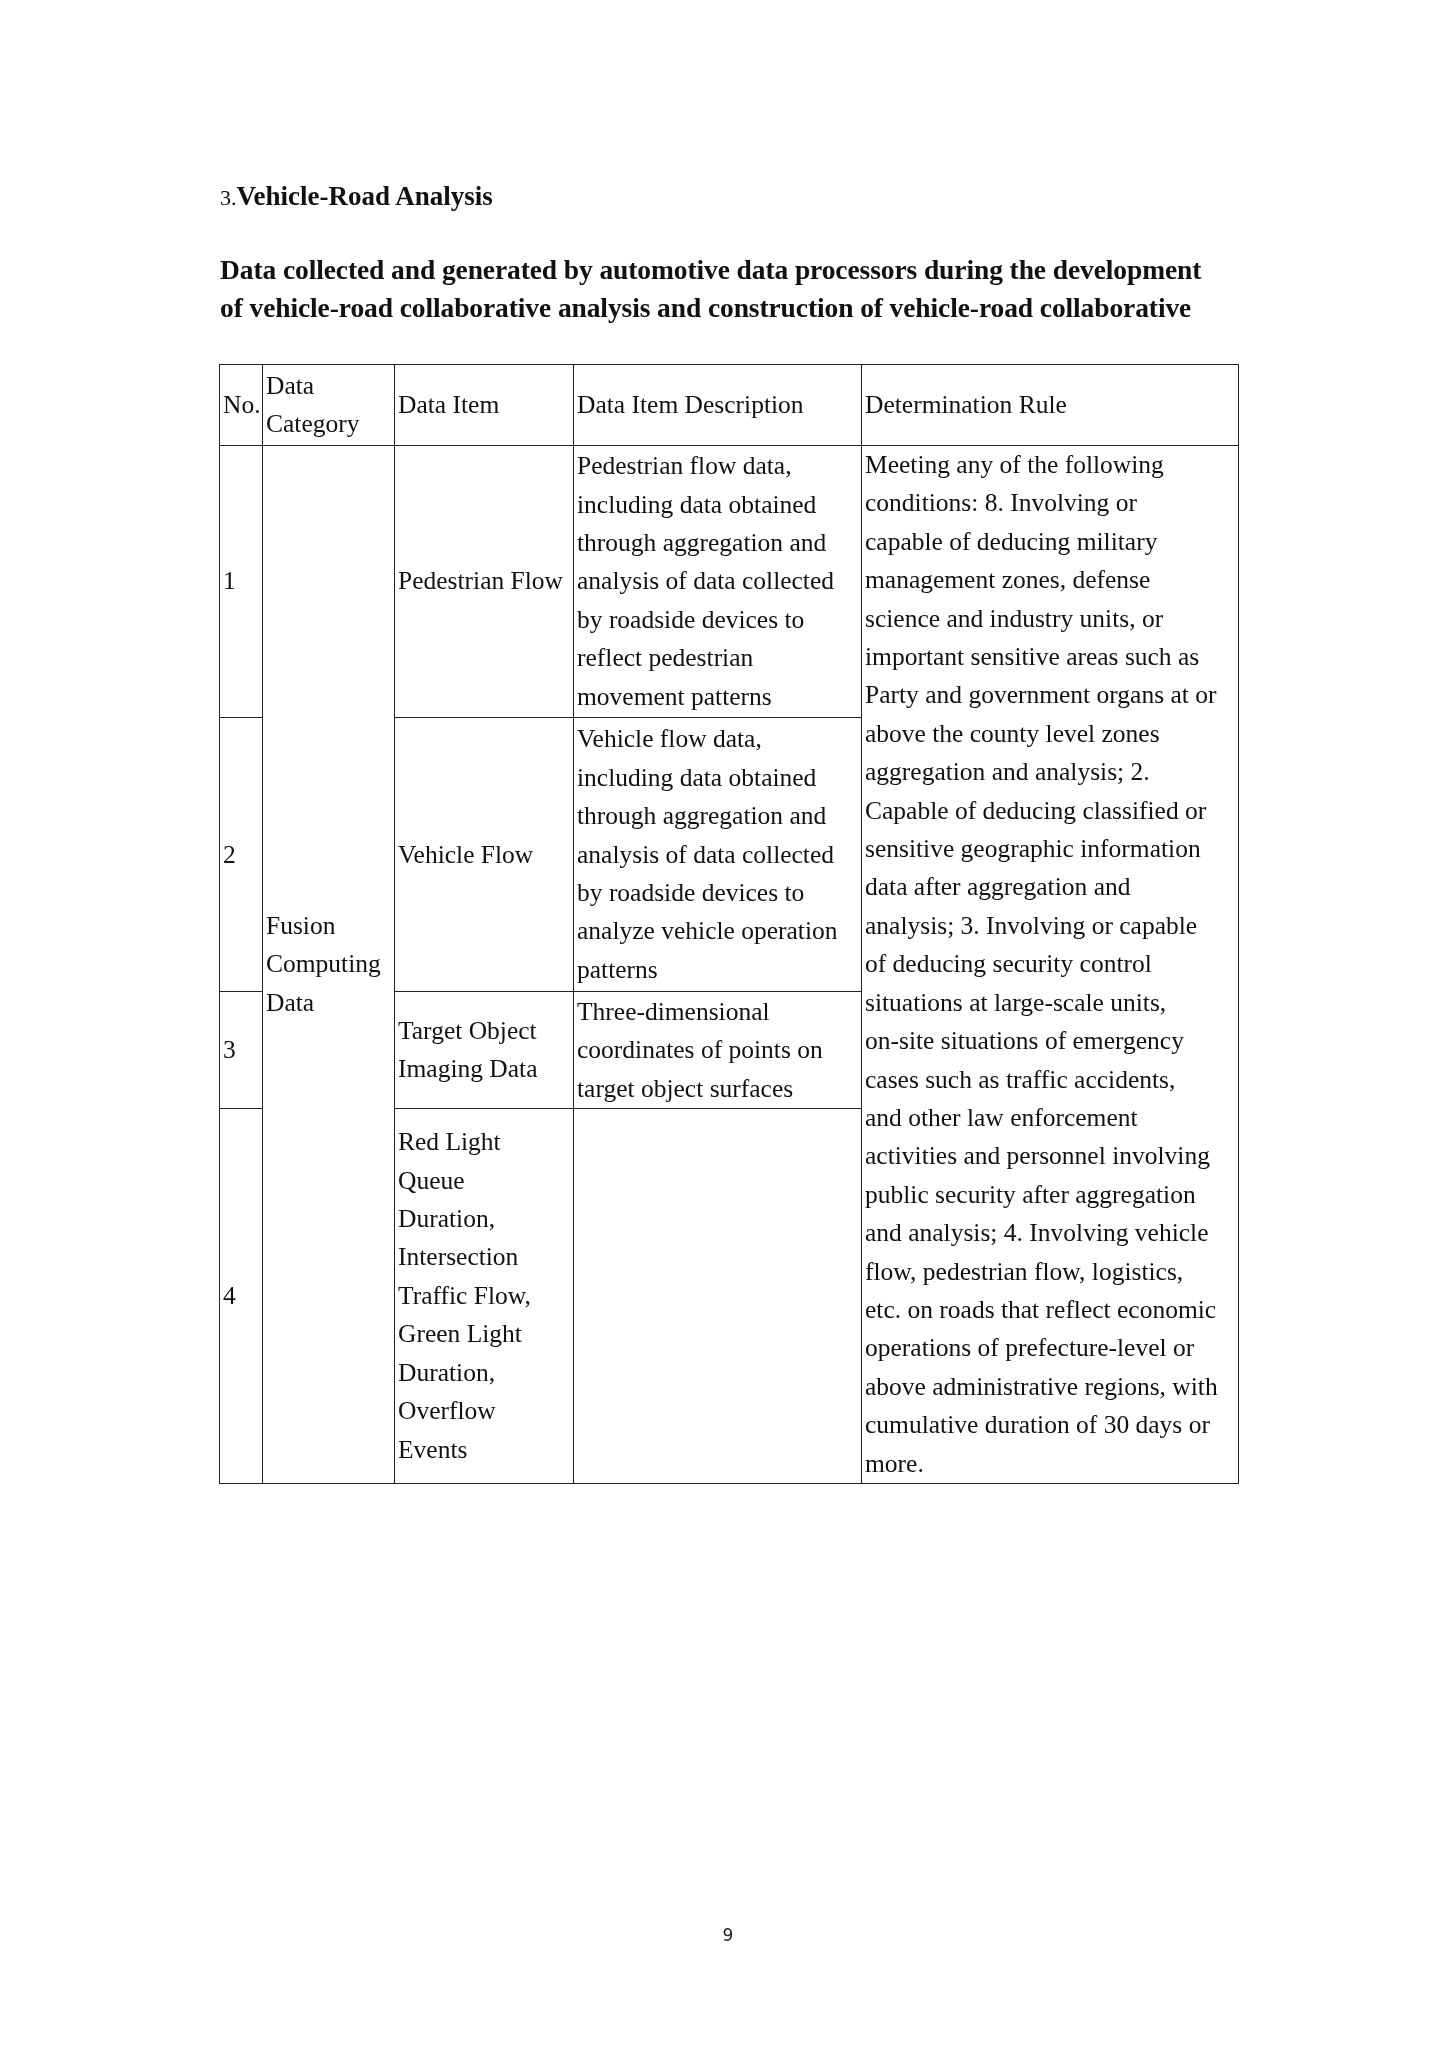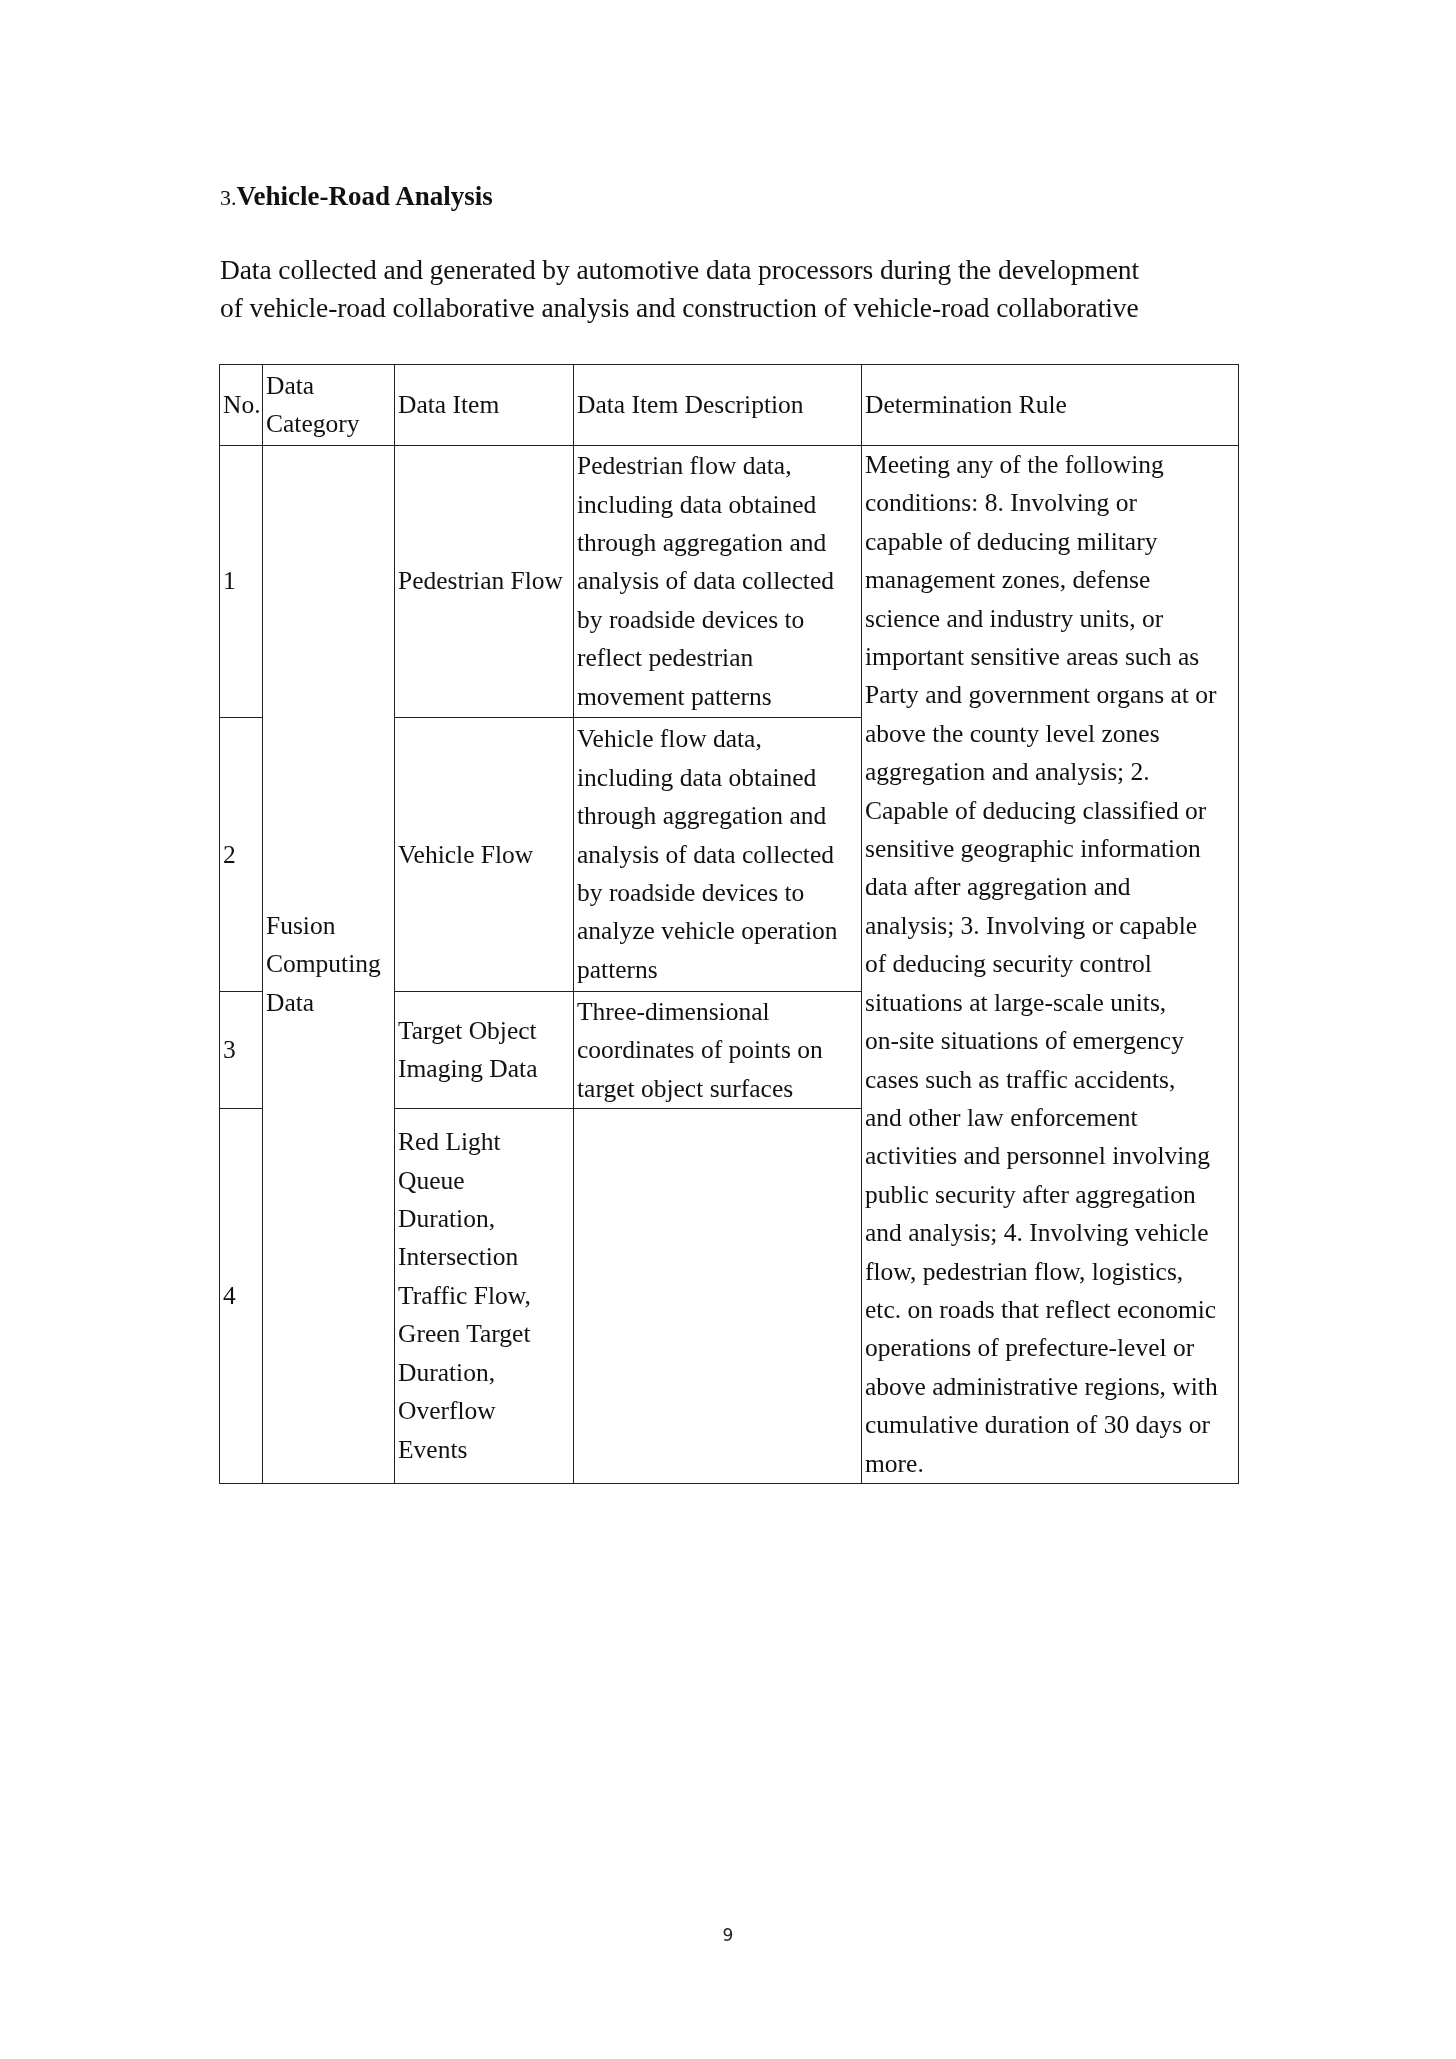--- a/index.html
+++ b/index.html
@@ -2,21 +2,21 @@
 <html><head>
 <meta charset="utf-8">
 <style>
   html, body { margin: 0; padding: 0; background: #ffffff; }
   body { width: 1456px; height: 2059px; position: relative; overflow: hidden;
          font-family: "Liberation Serif", "DejaVu Serif", serif; color: #111111; }
   .heading { position: absolute; left: 220px; top: 178px; font-size: 27px; line-height: 36px; }
   .heading .num { font-weight: normal; font-size: 22px; }
   .heading .title { font-weight: bold; }
   .intro { position: absolute; left: 220px; top: 251px; width: 1030px; font-size: 27.5px; line-height: 38px; letter-spacing: -0.1px; }
-  .intro span { display: block; white-space: nowrap; }
+  .intro span { display: block; white-space: nowrap; font-weight: bold; }
 
   table.grid { position: absolute; left: 219px; top: 364px; border-collapse: collapse; table-layout: fixed;
                font-size: 25.5px; line-height: 38.4px; }
   table.grid td { border: 1.5px solid #222222; vertical-align: middle; padding: 0 0 0 3px; overflow: visible; }
   table.grid tr.head td { height: 80px; }
   .cell-lines span { display: block; white-space: nowrap; }
   col.c-no { width: 43px; }
   col.c-cat { width: 132px; }
   col.c-item { width: 179px; }
   col.c-desc { width: 288px; }
@@ -144,21 +144,21 @@
   </tr>
 
   <tr class="r4">
     <td>4</td>
     <td class="cell-lines">
       <span>Red Light</span>
       <span>Queue</span>
       <span>Duration,</span>
       <span>Intersection</span>
       <span>Traffic Flow,</span>
-      <span>Green Target</span>
+      <span>Green Light</span>
       <span>Duration,</span>
       <span>Overflow</span>
       <span>Events</span>
     </td>
     <td class="desc desc-empty"></td>
   </tr>
 </tbody>
   </table>
 
 <div class="pagenum">9</div>

